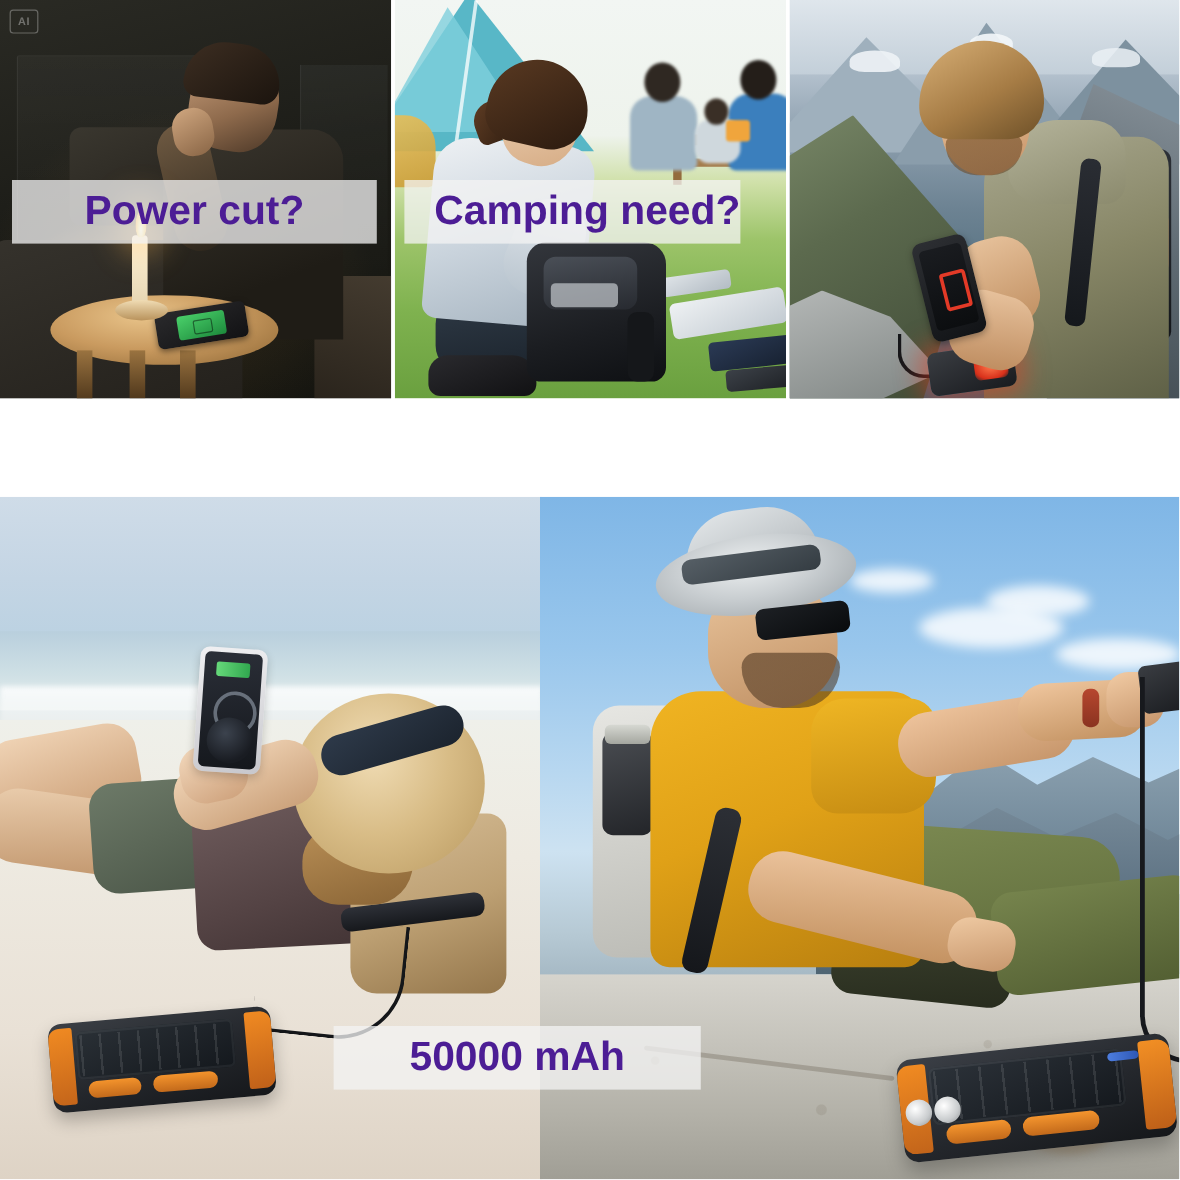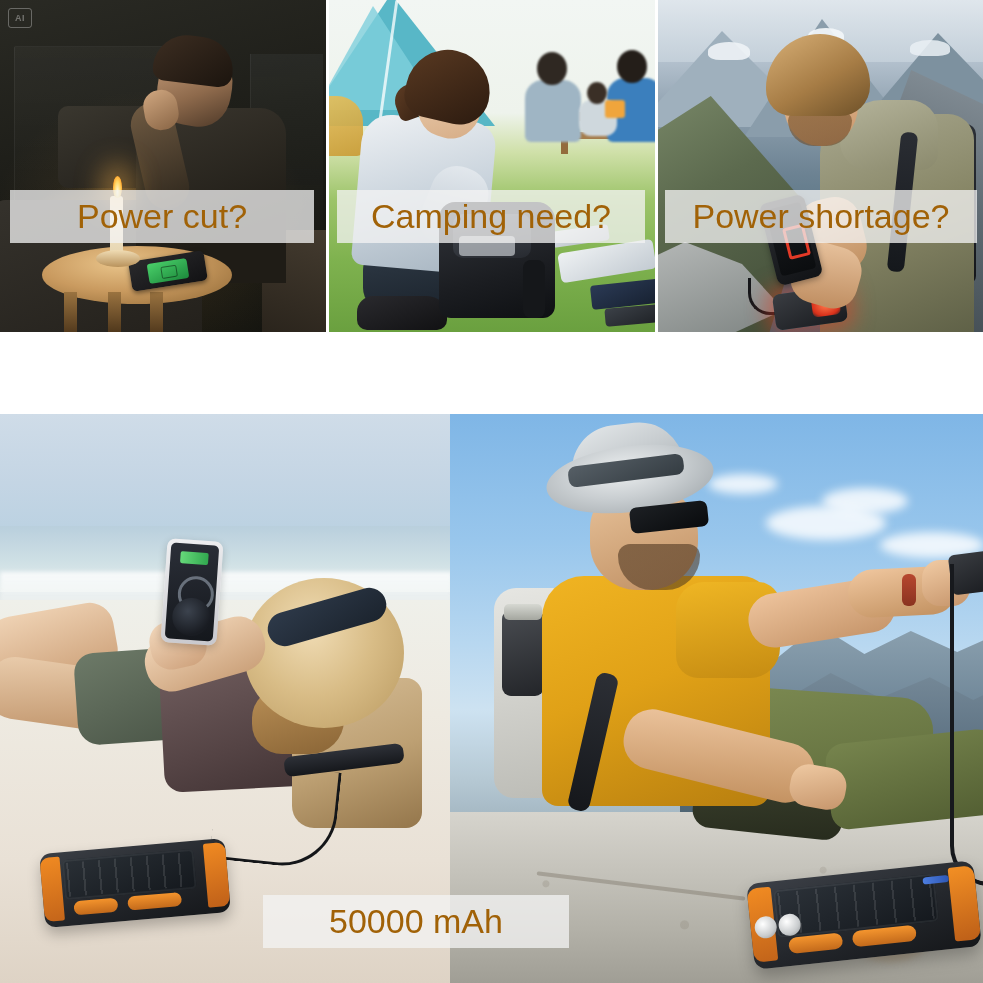--- a/index.html
+++ b/index.html
@@ -368,30 +368,29 @@
   .mb-led{position:absolute;left:176px;top:12px;width:26px;height:7px;border-radius:4px;
     background:linear-gradient(90deg,#4d7ee0,#2e57b5);}
   .mm-cable{position:absolute;left:500px;top:150px;width:52px;height:318px;
     border-left:4px solid #17191d;border-bottom:4px solid #17191d;border-radius:0 0 0 40px;}
 
   
   .tband{
     position:absolute;
     background:rgba(243,243,243,.76);
     display:flex;align-items:center;
-    color:#a16207;font-weight:normal;
+    color:#4c1d95;font-weight:bold;
     line-height:1.06;
-    margin-top:40px;
   }
 
   .t-top1{left:10px;top:150px;width:304px;height:53px;justify-content:center;font-size:34px;}
-  .t-top2{left:337px;top:150px;width:308px;height:53px;justify-content:center;font-size:34px;}
+  .t-top2{left:337px;top:150px;width:280px;height:53px;justify-content:flex-end;font-size:34px;}
   .t-top3{left:665px;top:150px;width:312px;height:53px;justify-content:center;font-size:34px;}
 
-  .t-b1{left:263px;top:441px;width:306px;height:53px;justify-content:center;font-size:34px;}
+  .t-b1{left:278px;top:441px;width:306px;height:53px;justify-content:center;font-size:34px;}
 
   
   .ai-badge{
     position:absolute;left:8px;top:8px;width:22px;height:18px;
     border:1.5px solid rgba(255,255,255,.30);border-radius:3px;
     display:flex;align-items:center;justify-content:center;
     font-size:9px;font-weight:bold;color:rgba(255,255,255,.34);
     letter-spacing:.4px;
   }
 </style>
@@ -504,23 +503,20 @@
           </div>
         </div>
       </div>
     </div>
 
     <div class="tband t-top1">
       <span>Power cut?</span>
     </div>
     <div class="tband t-top2">
       <span>Camping need?</span>
-    </div>
-    <div class="tband t-top3">
-      <span>Power shortage?</span>
     </div>
   </div>
 
 
   <div class="bottom-strip">
 
     <div class="bp bp-1">
       <div class="scene sc-beach">
         <div class="bh-sea"></div>
         <div class="bh-foam"></div>

